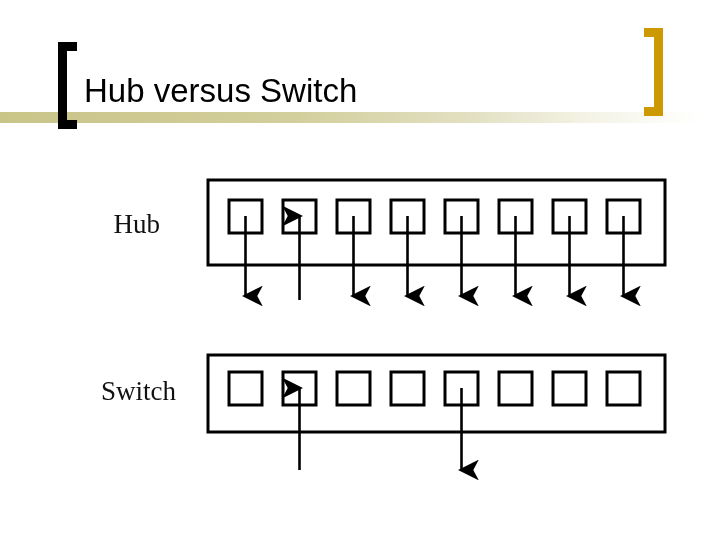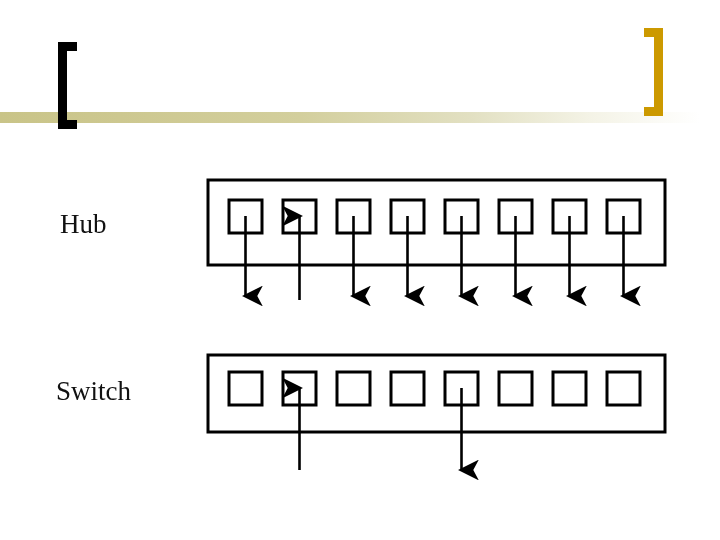--- a/index.html
+++ b/index.html
@@ -68,36 +68,38 @@
     margin: 0;
   }
 
   
   .device-label {
     position: absolute;
     font-family: "Liberation Serif", serif;
     font-size: 27px;
     color: #111111;
     white-space: nowrap;
+    text-align: right;
   }
   .device-svg {
     position: absolute;
     left: 198px;
   }
 </style>
 </head>
 <body>
 
 <div id="slide">
 
   <div id="title-bar-gradient"></div>
 
   <div id="bracket-left"></div>
   <div id="bracket-right"></div>
 
+  <h1 id="slide-title">Hub versus Switch</h1>
 
   <div class="device-label" style="left:60px; top:209px; width:100px;">Hub</div>
 
   <svg class="device-svg" style="top:172px;" width="480" height="140" viewBox="0 0 480 140">
     <defs>
       <marker id="arrow-down-hub" viewBox="0 0 12 12" refX="6" refY="10" markerWidth="8" markerHeight="8" orient="auto-start-reverse">
         <path d="M 6 12 L 0 0 L 6 3.2 L 12 0 Z" fill="#000000"></path>
       </marker>
     </defs>
 

